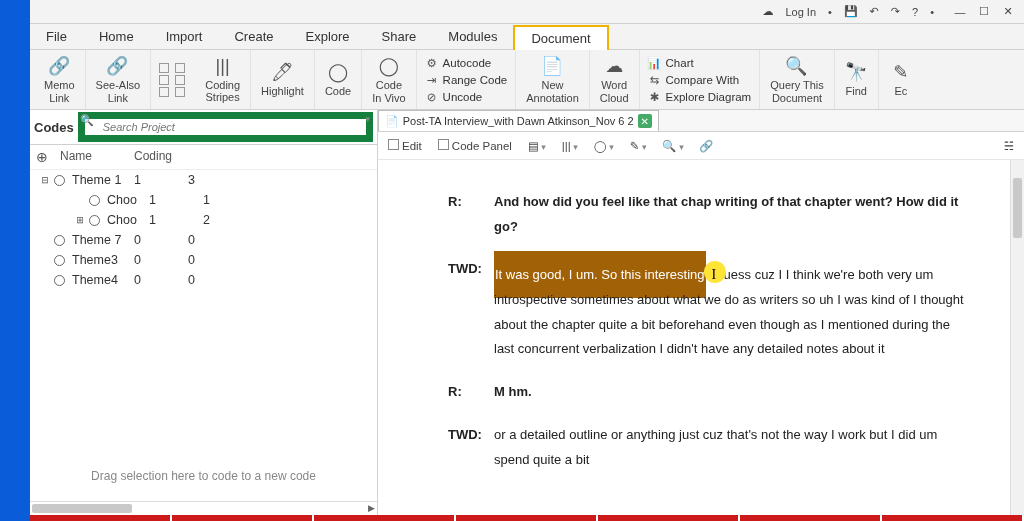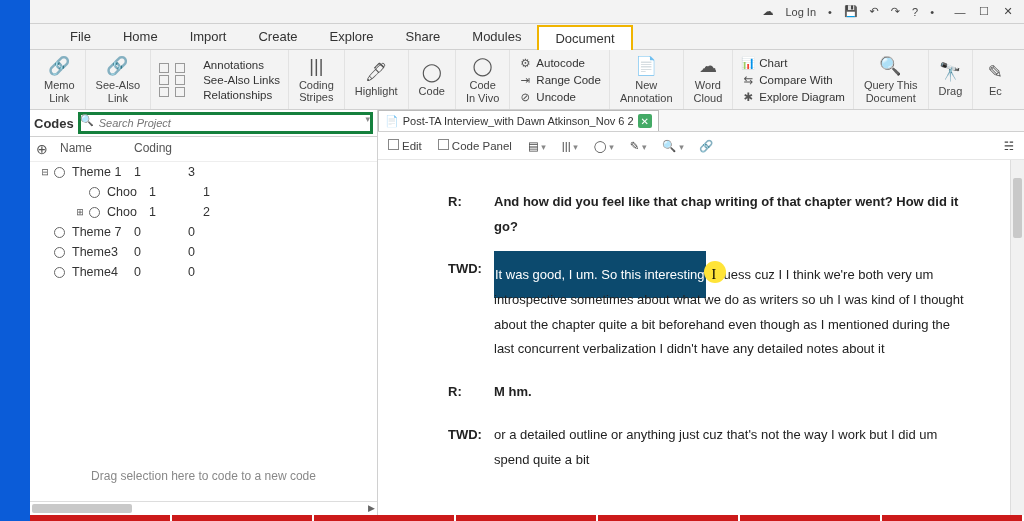--- a/index.html
+++ b/index.html
@@ -13,21 +13,21 @@
   
   .titlebar { height: 24px; background:#f3f3f3; border-bottom:1px solid #d0d0d0;
     display:flex; justify-content:flex-end; align-items:center; padding:0 4px;
     font-size:11px; color:#444; }
   .titlebar .titem { margin-left:12px; display:flex; align-items:center; gap:3px; cursor:default; }
   .titlebar .win-btns { display:flex; margin-left:14px; }
   .titlebar .win-btn { width:24px; height:18px; display:flex; align-items:center; justify-content:center; }
 
   
   .menubar { height: 26px; display:flex; align-items:stretch; background:#f3f3f3;
-    border-bottom:1px solid #d0d0d0; font-size:13px;padding-left:24px; }
+    border-bottom:1px solid #d0d0d0; font-size:13px; }
   .menubar .mitem { padding:0 16px; display:flex; align-items:center; cursor:default; }
   .menubar .mitem.active { background:#fff; border:2px solid #f0b400; border-bottom:none;
     position:relative; top:1px; }
 
   
   .ribbon { height: 60px; background:#f3f3f3; border-bottom:1px solid #d0d0d0;
     display:flex; align-items:stretch; padding:0 4px; overflow:hidden;}
   .rgroup { display:flex; flex-direction:column; align-items:center; justify-content:center;
     padding:0 10px; border-right:1px solid #e2e2e2; font-size:11px; color:#444;
     min-width:44px; }
@@ -43,21 +43,21 @@
 
   
   .main { display:flex; height: calc(521px - 24px - 26px - 60px - 6px); }
   .sidebar { width: 348px; border-right:1px solid #d0d0d0; display:flex;
     flex-direction:column; background:#fff; position:relative; }
   .sidebar-head { display:flex; align-items:center; padding:2px 4px;
     border-bottom:1px solid #d0d0d0; gap:4px; }
   .sidebar-head .title { font-weight:600; font-size:13px; }
   .search-wrap { flex:1; position:relative; }
   .search-wrap input { width:100%; padding:2px 16px 2px 18px; font-size:11px;
-    border:3px solid #15803d; font-style:italic; color:#888; }
+    border:7px solid #15803d; font-style:italic; color:#888; }
   .codes-header { display:grid; grid-template-columns: 24px 74px 54px 1fr;
     padding:4px 6px; font-size:12px; color:#555; border-bottom:1px solid #eee; }
   .code-row { display:grid; grid-template-columns: 18px 18px 62px 54px 1fr;
     align-items:center; padding:3px 6px; font-size:12.5px; color:#333; }
   .code-row.child { padding-left: 41px;
     grid-template-columns: 18px 18px 42px 54px 1fr; }
   .circle { width:11px; height:11px; border:1.5px solid #666; border-radius:50%; }
   .expander { font-size:9px; color:#555; text-align:center; }
   .drop-hint { margin-top:auto; text-align:center; color:#888; font-size:12px;
     padding:18px 8px; }
@@ -80,21 +80,21 @@
     border-bottom:1px solid #e6e6e6; font-size:11.5px; color:#444; }
   .doctools .chk { width:11px; height:11px; border:1px solid #888; display:inline-block;
     margin-right:3px;}
   .doctools .drop::after { content:" \25BE"; color:#888; font-size:9px;}
   .doctools .sep-flex { flex:1; }
   .docbody { flex:1; overflow:auto; padding:30px 40px 20px 70px; position:relative;
     font-size:13px; line-height:1.9; color:#222; }
   .entry { display:flex; margin-bottom:18px; }
   .speaker { width:46px; font-weight:bold; flex-shrink:0; }
   .utter { flex:1; }
-  .highlighted { background:#0c4a6e; color:#fff; padding:16px 1px;}
+  .highlighted { background:#a16207; color:#fff; padding:16px 1px;}
   .cursor-mark { display:inline-block; width:22px; height:22px; border-radius:50%;
     background:#ffe438; position:relative; top:4px; margin:0 -2px; }
   .cursor-mark::after { content:"I"; font-family:serif; font-size:14px; color:#000;
     position:absolute; left:8px; top:1px;}
   .vscroll { width:14px; background:#f1f1f1; border-left:1px solid #ddd; position:relative;}
   .vscroll .thumb { position:absolute; top:18px; left:2px; width:9px; height:60px;
     background:#c9c9c9; border-radius:2px;}
   .docwrap { display:flex; flex:1; overflow:hidden;}
   .redstrip { position:absolute; left:0; bottom:0; width:1024px; height:6px;
     background:repeating-linear-gradient(90deg,#cc1a1a 0 140px,#fff 140px 142px);}
@@ -150,25 +150,20 @@
   <div class="rgroup small-col" style="border-right:none;">
     <div class="mini-icons">
       <span></span>
         <span></span>
       <span></span>
         <span></span>
       <span></span>
         <span></span>
     </div>
   </div>
-  <div class="rgroup small-col">
-    <div class="sub-item">Annotations</div>
-    <div class="sub-item">See-Also Links</div>
-    <div class="sub-item">Relationships</div>
-  </div>
   <div class="rgroup">
     <div class="icon">|||</div>
     <div class="lbl" style="white-space:pre-line">Coding
 Stripes</div>
   </div>
   <div class="rgroup">
     <div class="icon">🖊</div>
     <div class="lbl">Highlight</div>
   </div>
   <div class="rgroup">
@@ -218,21 +213,21 @@
         <span>Explore Diagram</span>
       </div>
   </div>
   <div class="rgroup">
     <div class="icon">🔍</div>
     <div class="lbl" style="white-space:pre-line">Query This
 Document</div>
   </div>
   <div class="rgroup">
     <div class="icon">🔭</div>
-    <div class="lbl">Drag</div>
+    <div class="lbl">Find</div>
   </div>
   <div class="rgroup" style="border-right:none;">
     <div class="icon">✎</div>
     <div class="lbl">Ec</div>
   </div>
 </div>
 
 <div class="main">
 
   <div class="sidebar">

